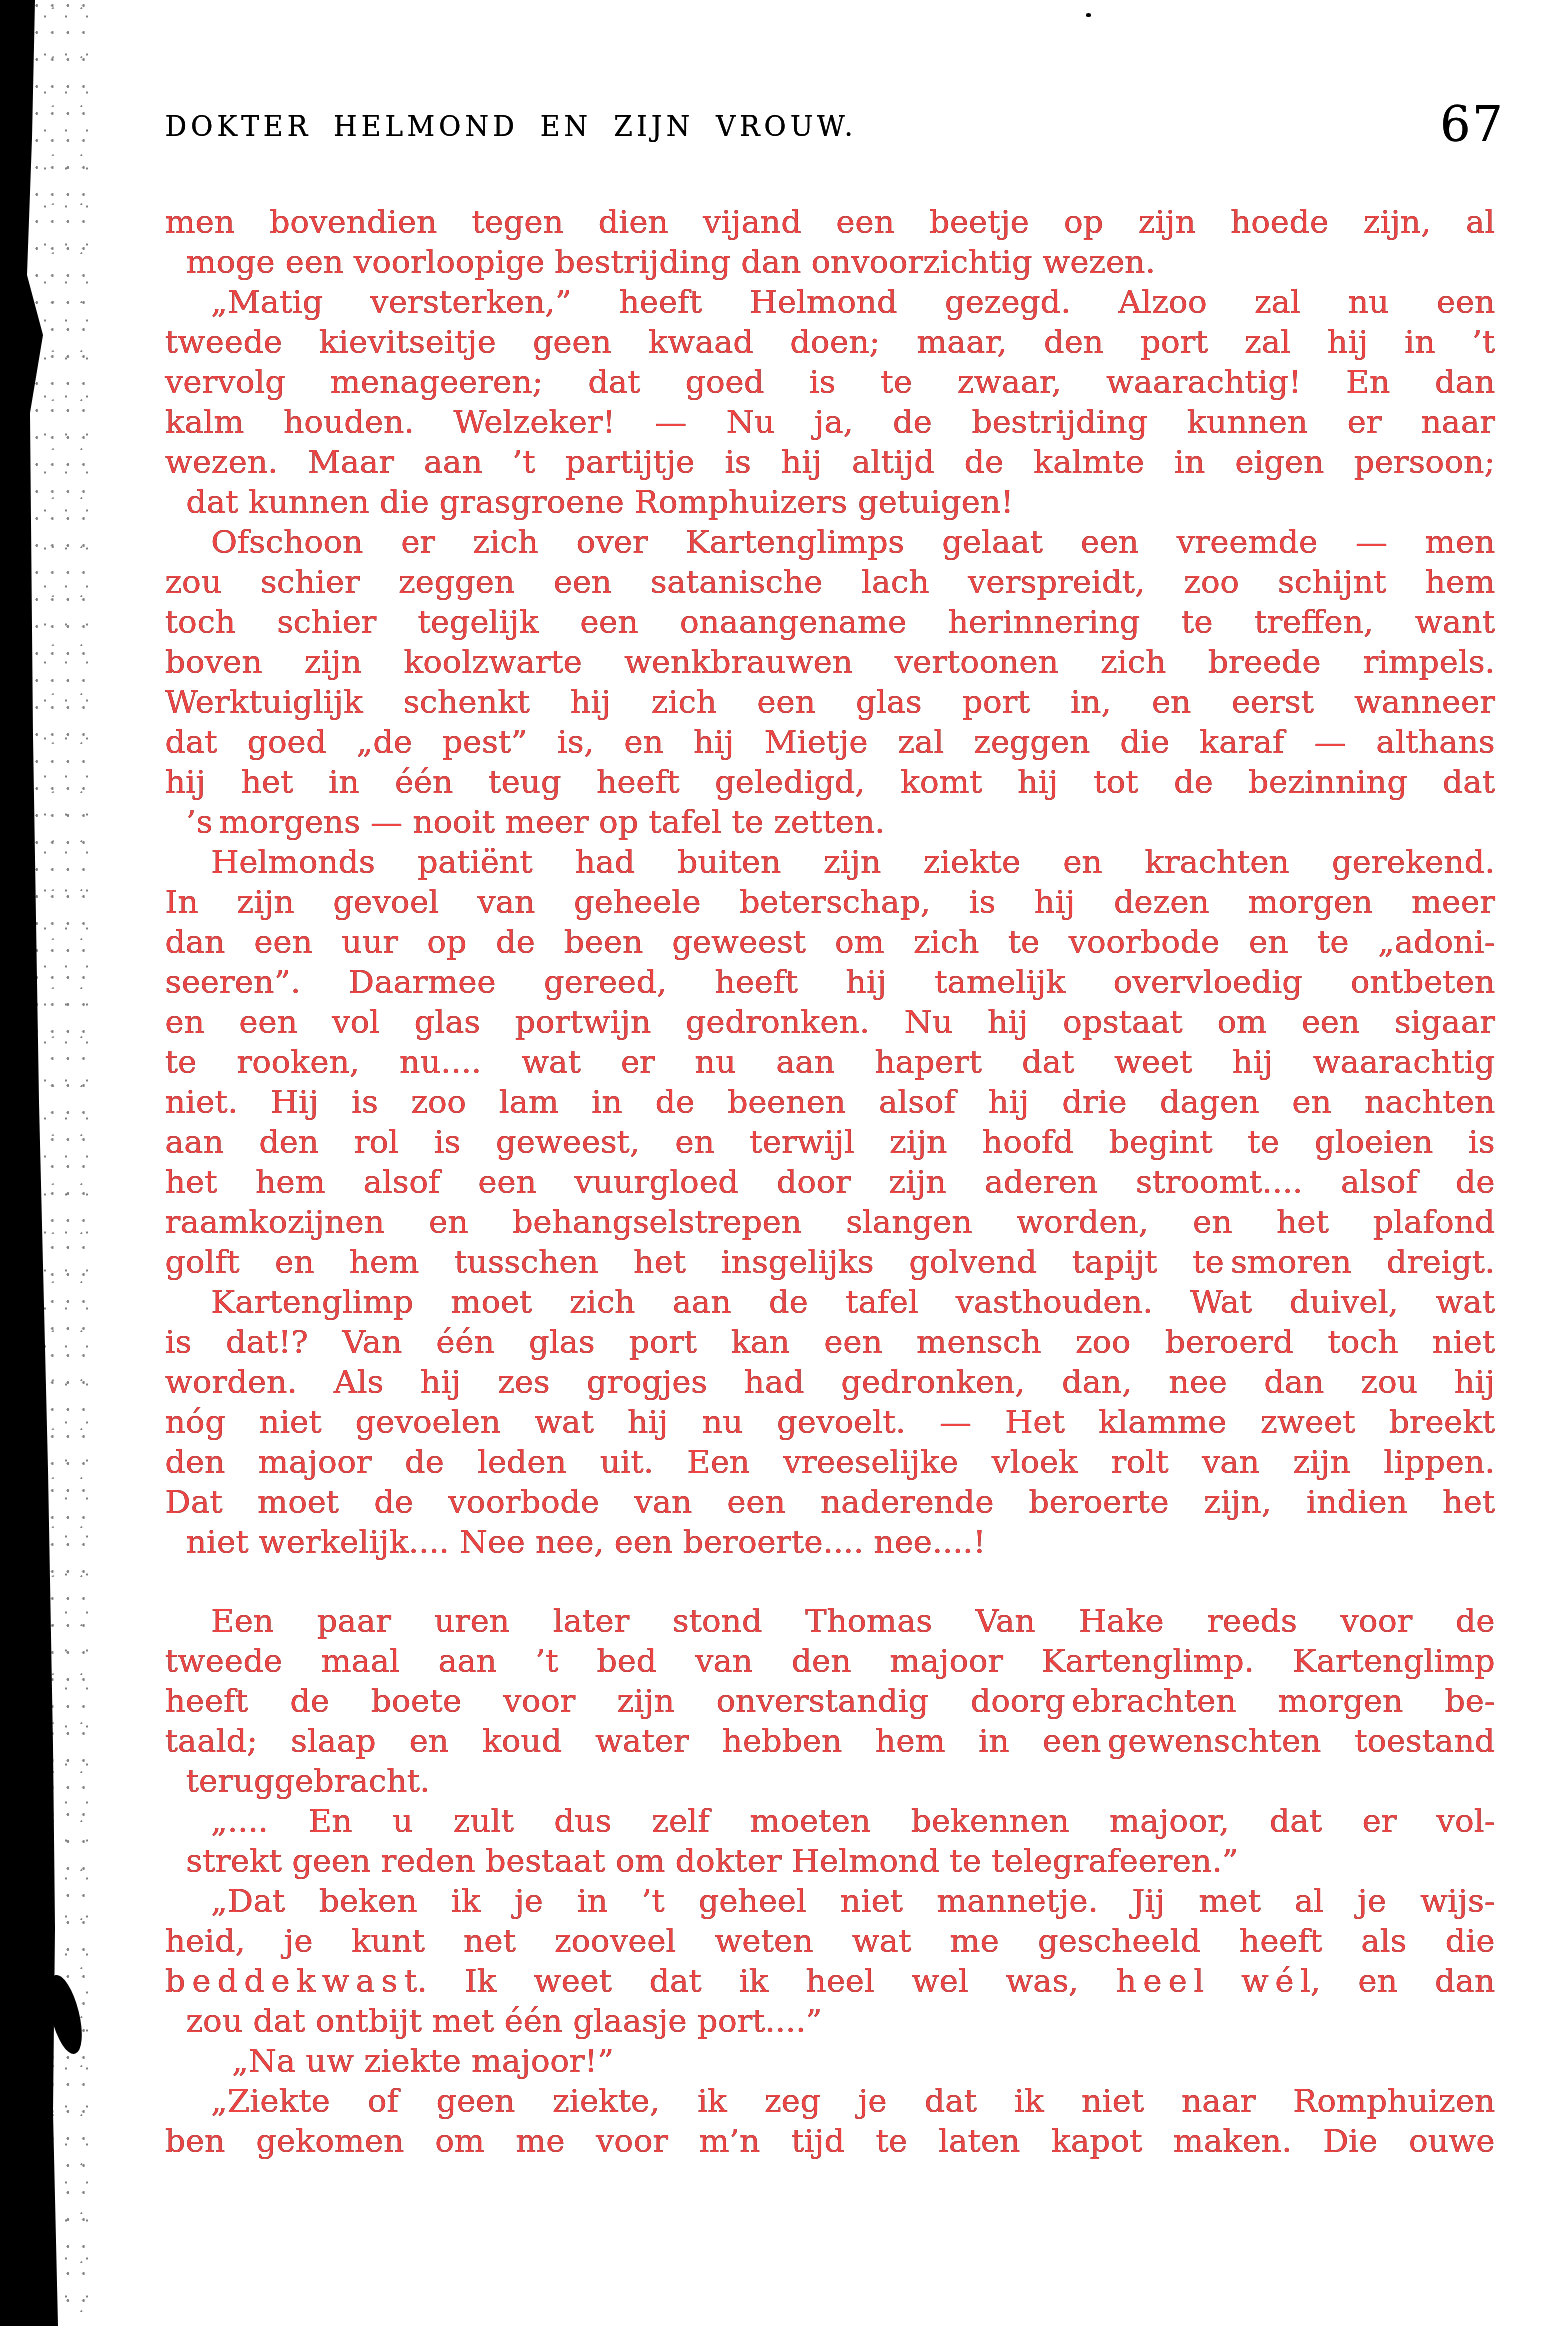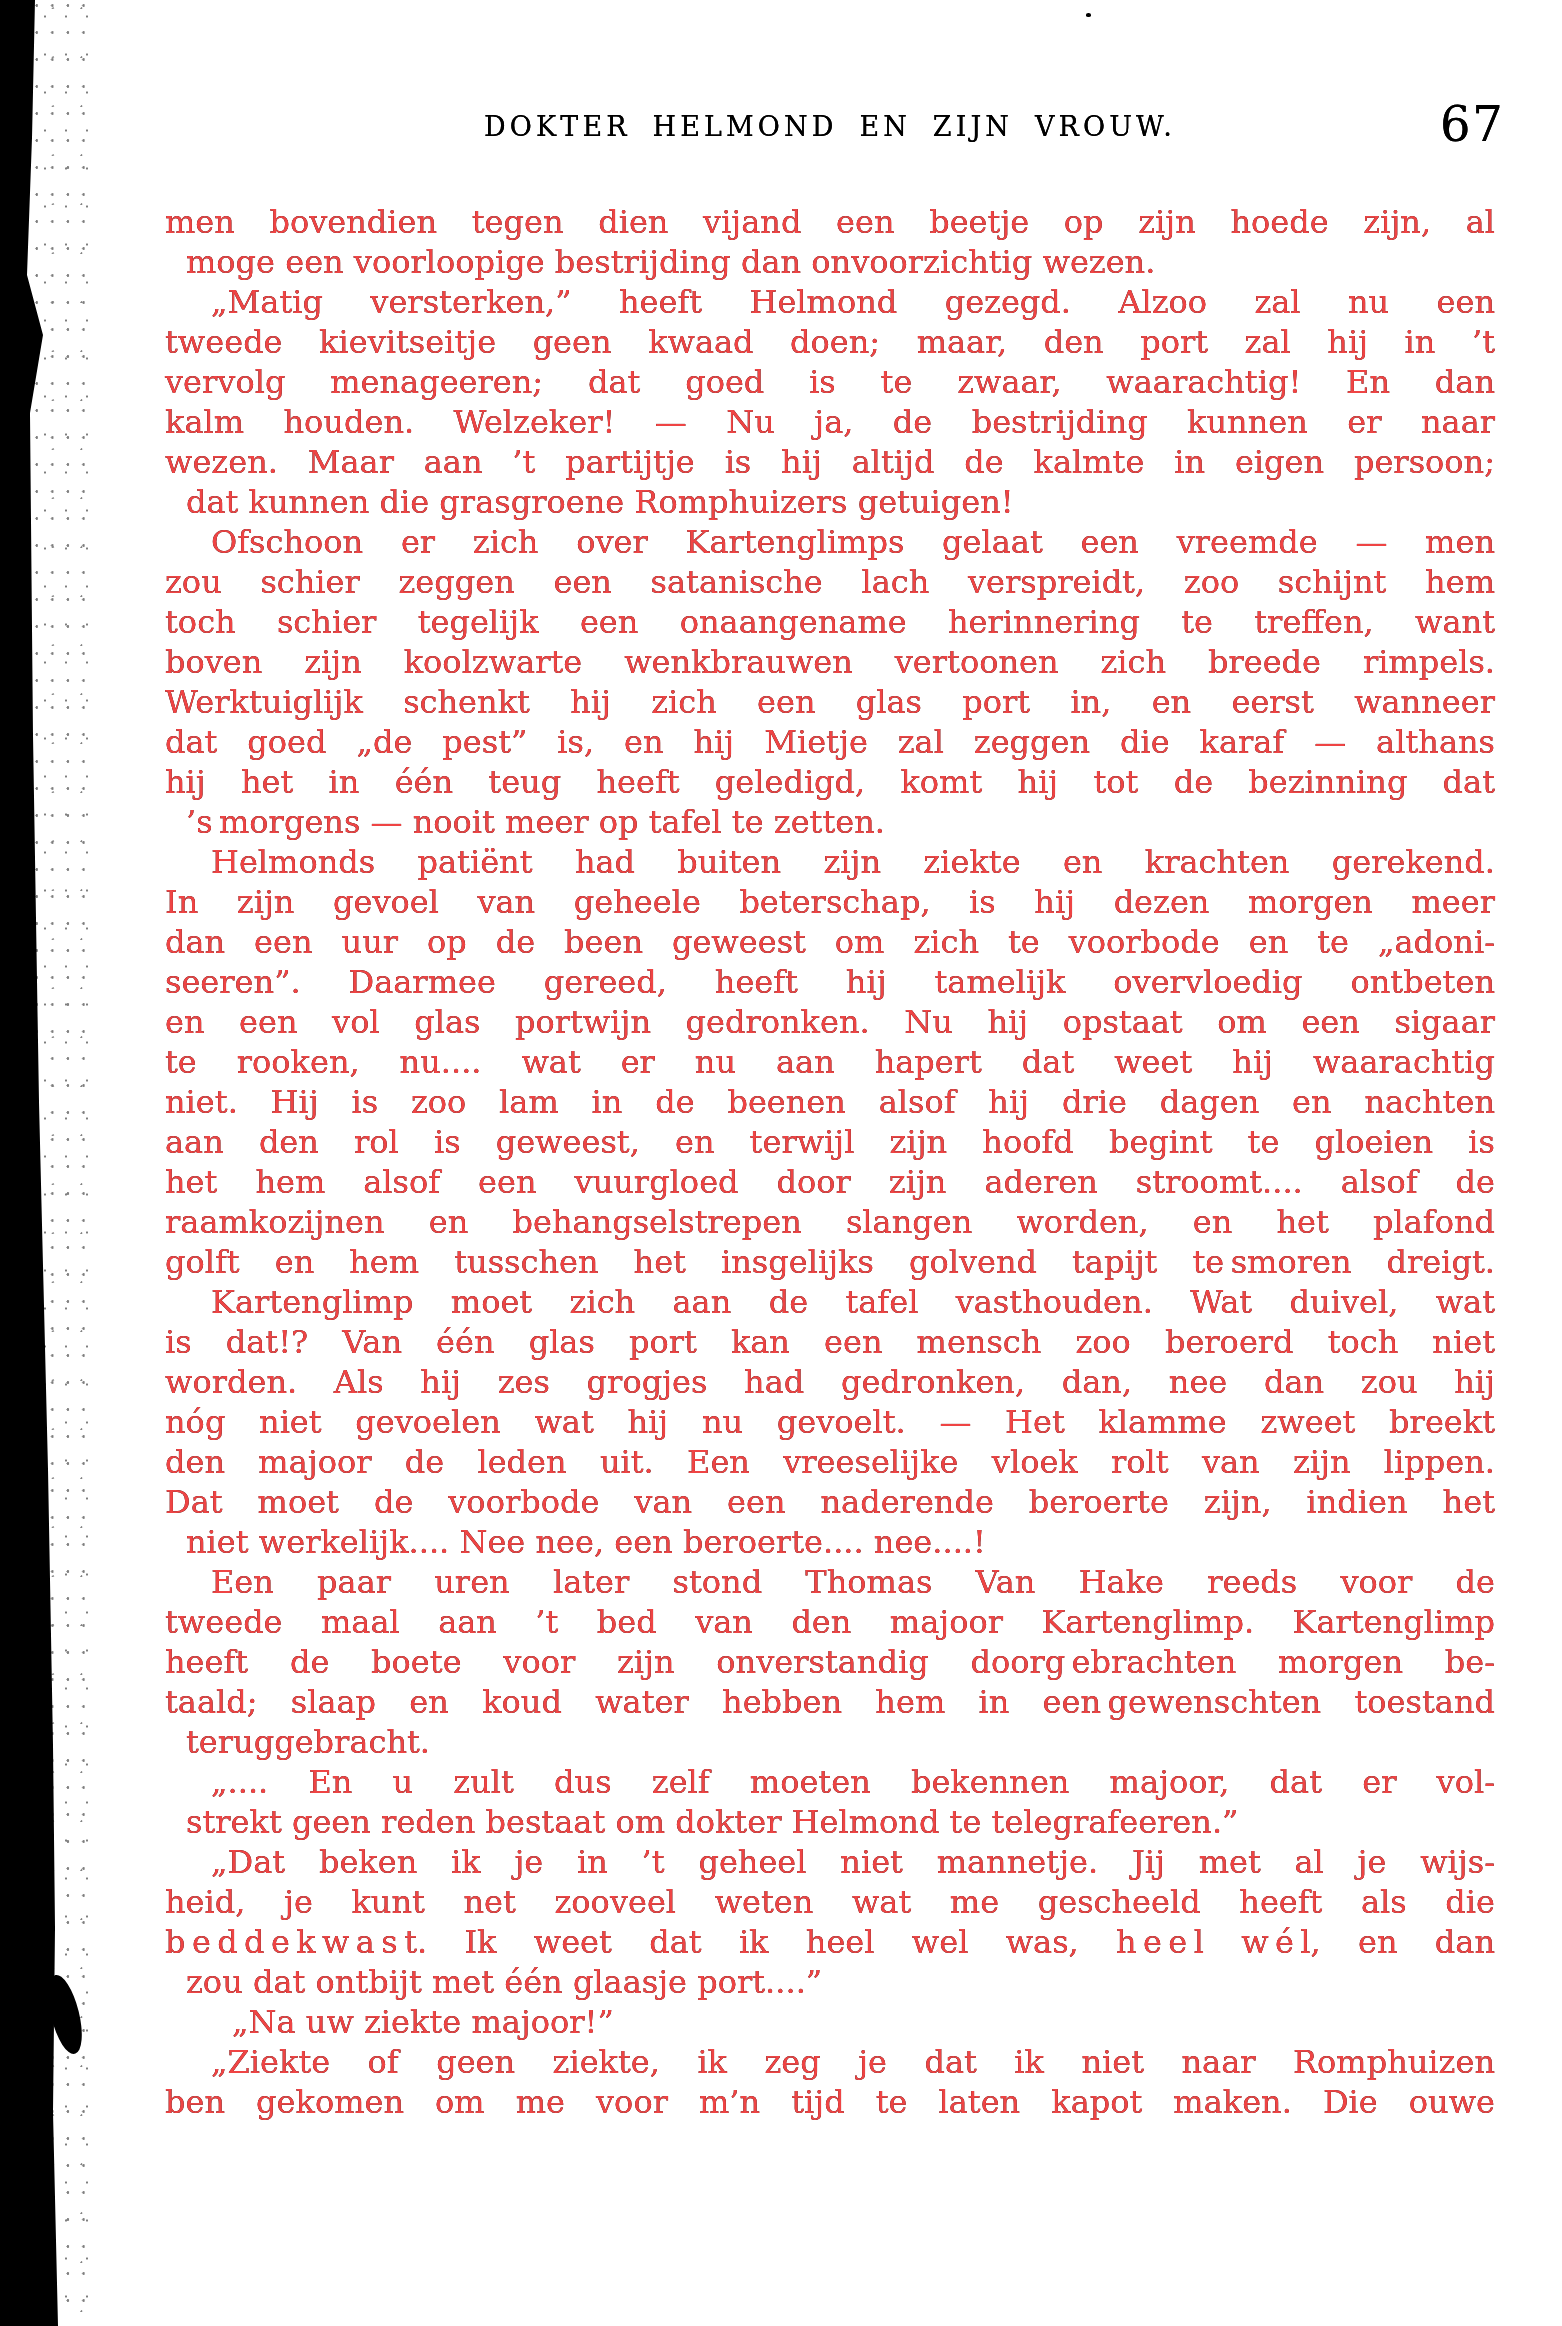--- a/index.html
+++ b/index.html
@@ -27,39 +27,39 @@
       radial-gradient(circle at 12px 16.5px,#000 0.9px,transparent 1.3px),
       radial-gradient(circle at 20px 8.3px,#000 0.8px,transparent 1.2px);
     background-size:15.6px 27px,21px 38px,28.5px 49px;
   }
   .stray-dot{
     position:absolute;left:1086px;top:13px;width:4.6px;height:3.7px;background:#000;border-radius:50%;
   }
 
   
   .running-title{
-    position:absolute;left:165px;top:111px;width:1330px;text-align:center;
+    position:absolute;left:165px;top:111px;width:1330px;text-align:left;
     font-size:27px;letter-spacing:4.1px;word-spacing:9.2px;color:#000;
     text-shadow:0 0 0.6px #000;
   }
   .page-number{
     position:absolute;left:1440px;top:96px;font-size:48px;letter-spacing:1.8px;color:#000;
     text-shadow:0 0 0.6px #000;
   }
 
   
   .text-block{
     position:absolute;left:165px;top:202px;width:1330px;
     font-size:32px;line-height:40px;color:#ef4444;
     text-shadow:0 0 0.6px #000;
   }
   .line{text-align:justify;text-align-last:justify;}
   .line.short{text-align-last:left;margin-left:21px;}
   .line.indent{text-indent:46px;}
-  .line.gap{}
+  .line.gap{margin-top:39px;}
 </style>
 </head>
 <body>
 
 <div class="page">
 
   <div class="gutter-band"></div>
   <div class="gutter-speckle"></div>
   <div class="gutter-blob"></div>
   <div class="stray-dot"></div>

